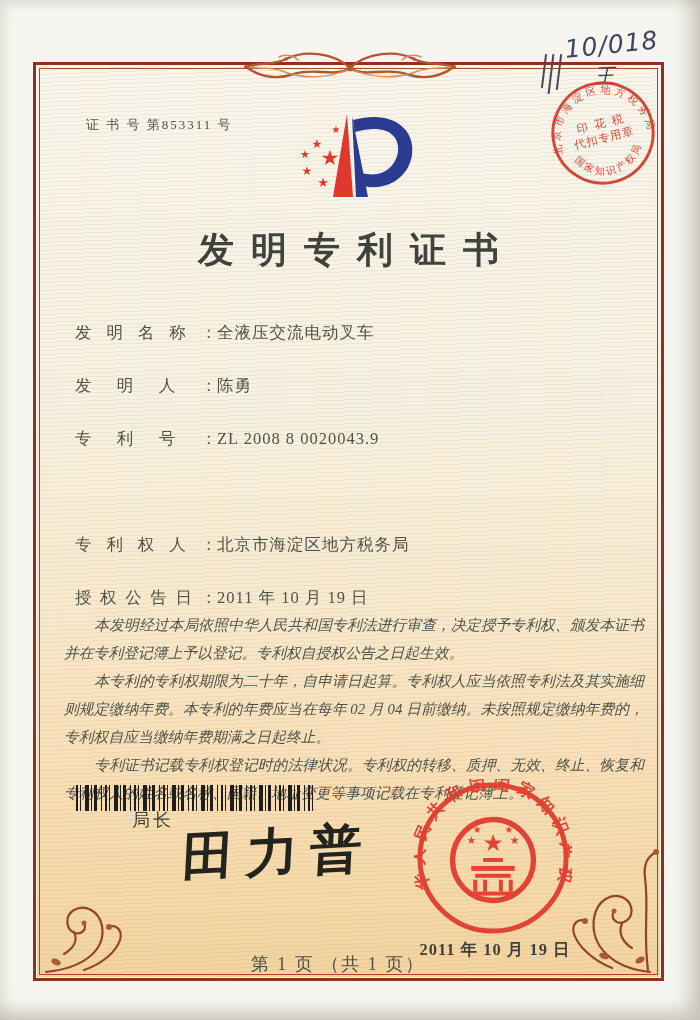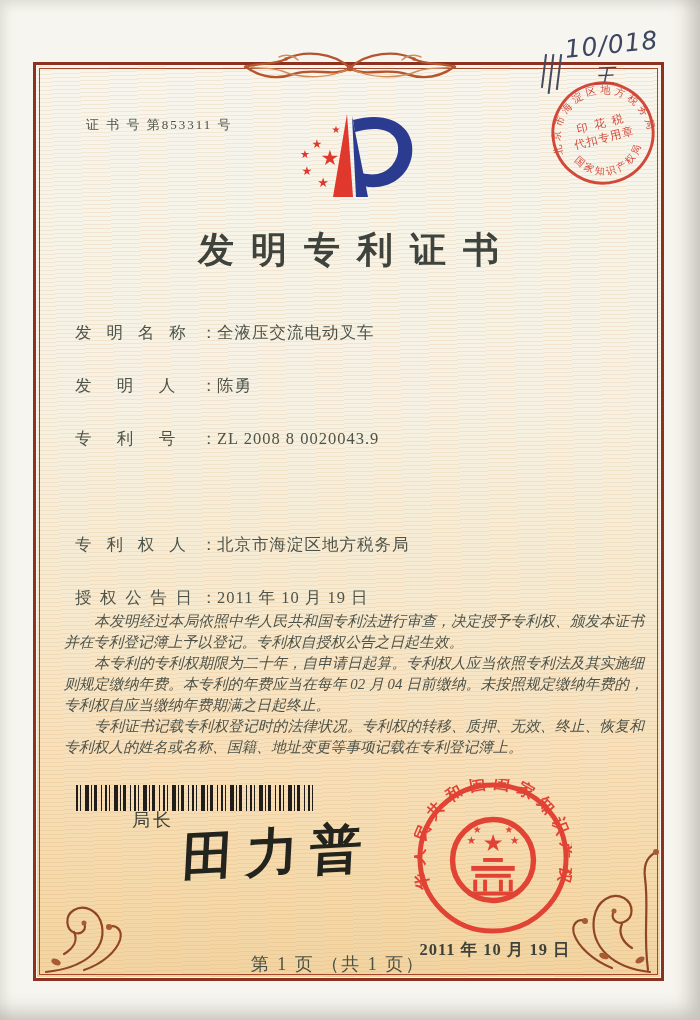--- a/index.html
+++ b/index.html
@@ -54,21 +54,21 @@
     font-size:36px;font-weight:600;letter-spacing:17px;color:#3e443d;text-indent:17px;
   }
   
   .field{position:absolute;left:75px;z-index:6;font-size:16.5px;color:#4e5349;white-space:nowrap;}
   .field-label{display:inline-block;width:142px;text-align:justify;text-align-last:justify;}
   .field-value{margin-left:0;letter-spacing:1px;}
   .f0{top:322px}.f1{top:375px}.f2{top:428px}.f3{top:481px}.f4{top:534px}.f5{top:587px}
   
   .paras{
     position:absolute;left:64px;top:611px;width:580px;z-index:6;
-    font-size:14.8px;line-height:21px;color:#4d5248;text-align:justify;font-style:italic;
+    font-size:14.8px;line-height:28px;color:#4d5248;text-align:justify;font-style:italic;
   }
   .paras p{margin:0;text-indent:2.05em;}
   
   .barcode{
     position:absolute;left:76px;top:785px;width:237px;height:26px;z-index:6;
     background:repeating-linear-gradient(90deg,
       #201d1a 0 2px, transparent 2px 4px,
       #201d1a 4px 5px, transparent 5px 9px,
       #201d1a 9px 13px, transparent 13px 15px,
       #201d1a 15px 16px, transparent 16px 18px,

